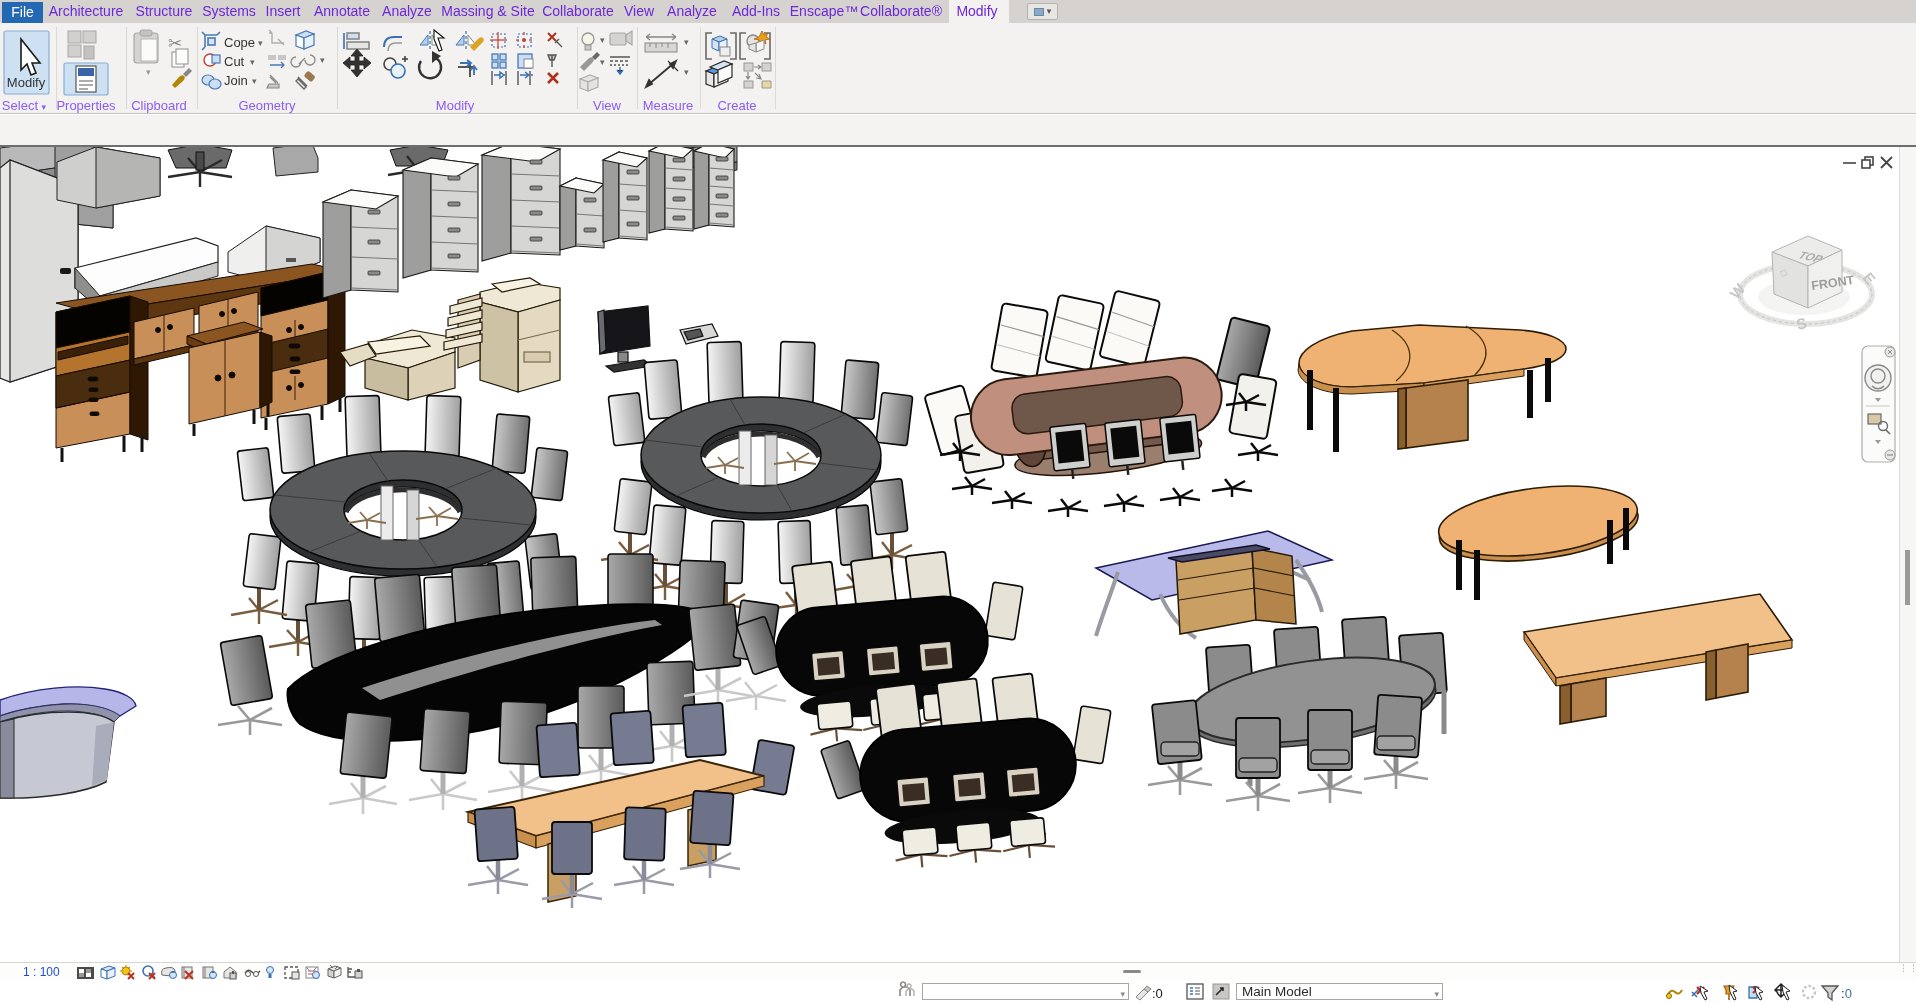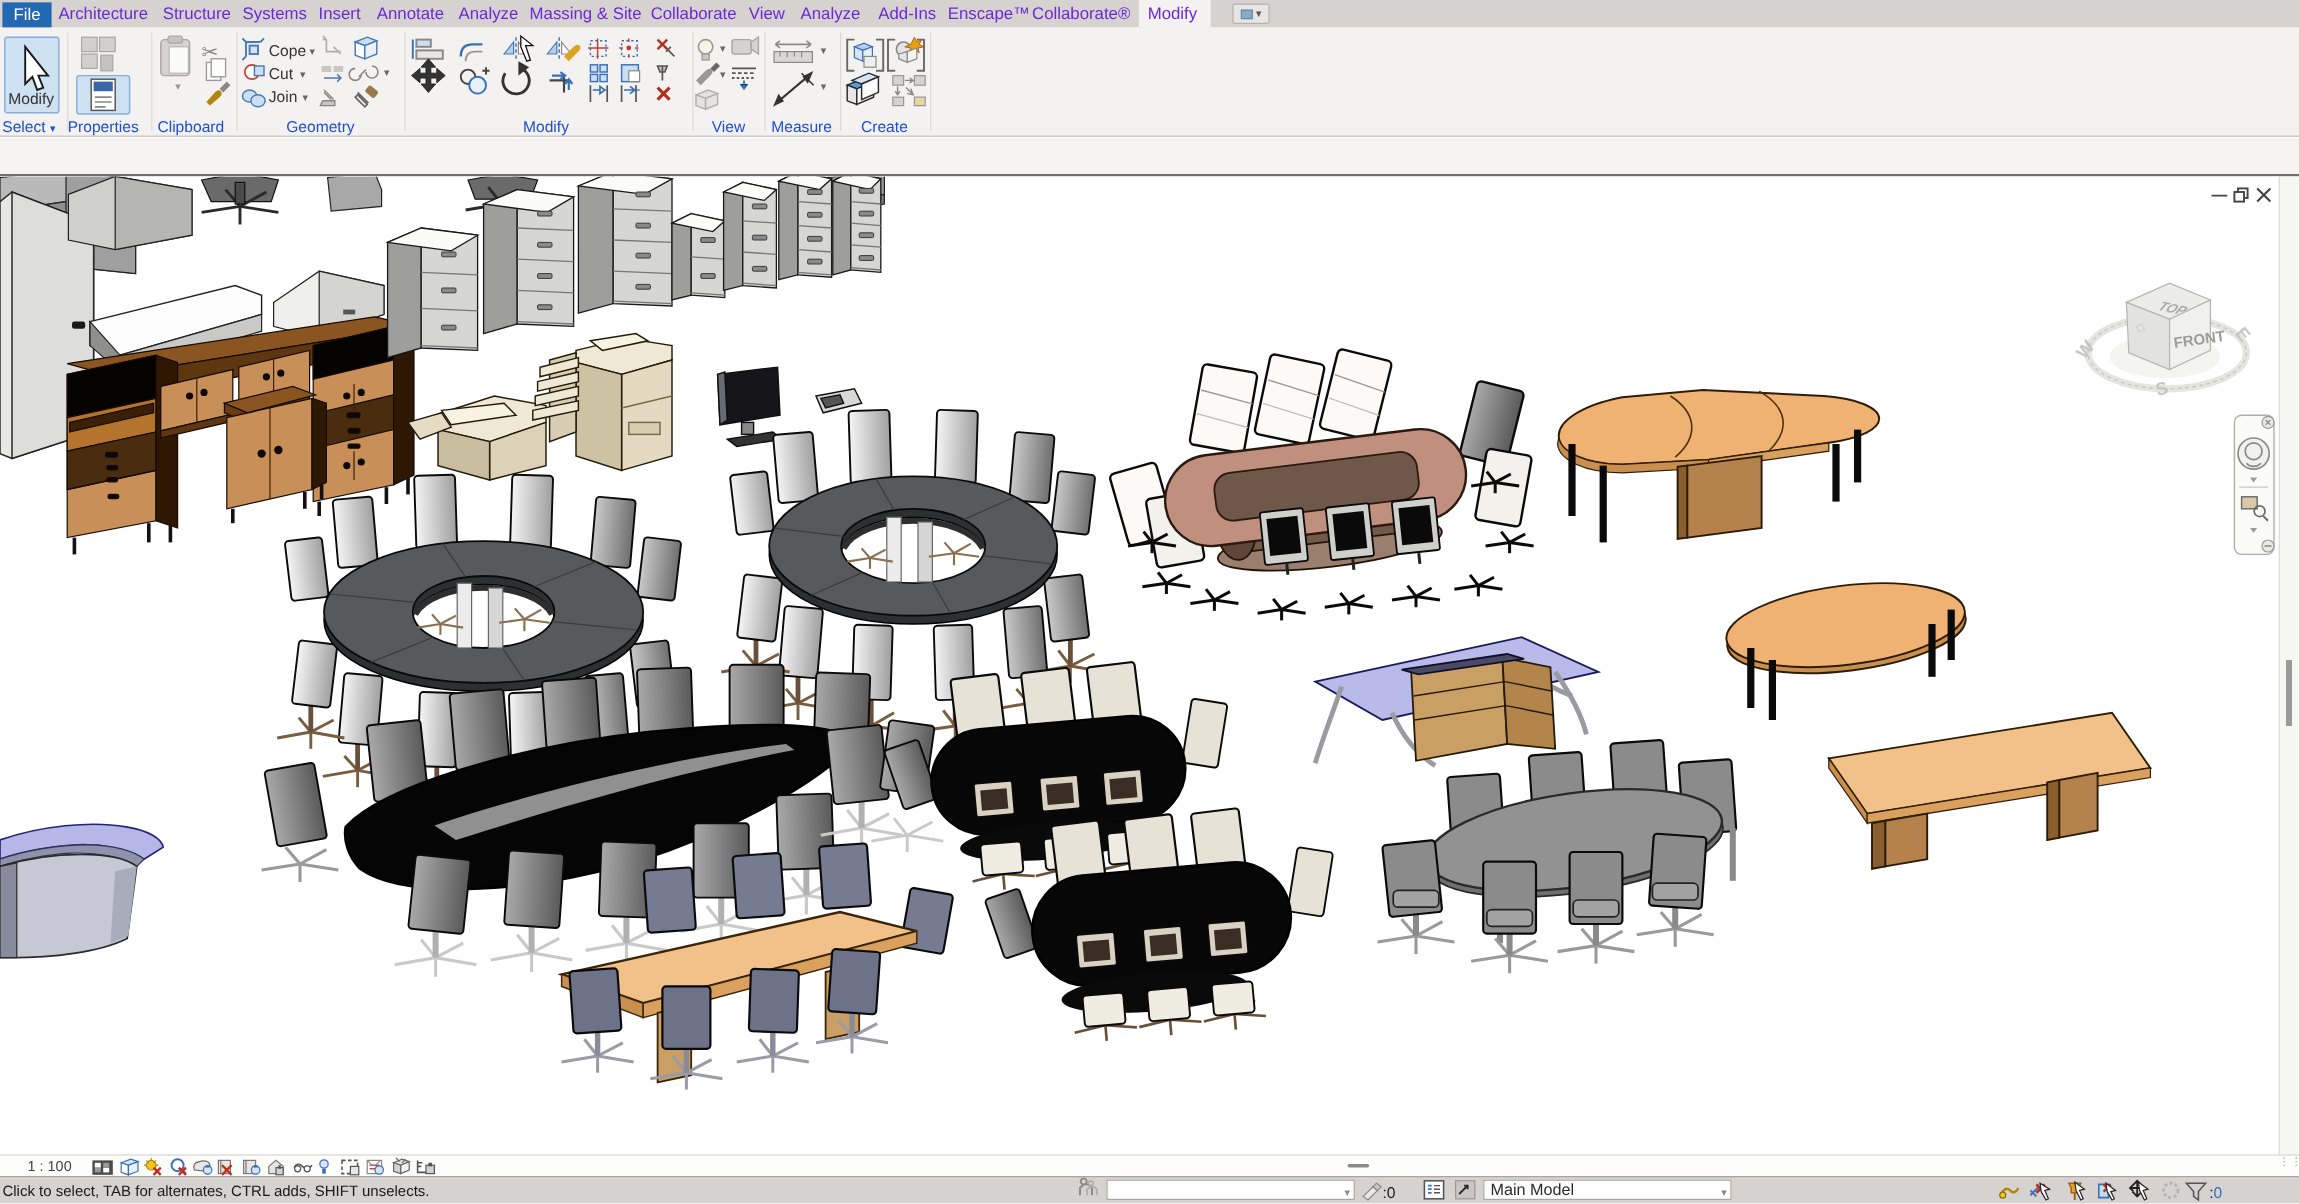--- a/index.html
+++ b/index.html
@@ -7,31 +7,31 @@
 #app { position:relative; width:1568px; height:1003px; }
 
 #menubar { position:absolute; left:0; top:0; width:1916px; height:23px; background:#d5d2cf; }
 .tab { position:absolute; top:0; height:23px; line-height:23px; font-size:14px; color:#6d28d9; text-align:center; transform:translateX(-50%); white-space:nowrap; }
 #filetab { position:absolute; left:2px; top:2px; width:41px; height:21px; background:#2268b2; color:#fff; font-size:14px; text-align:center; line-height:21px; }
 #modtab { position:absolute; left:949px; top:0; width:60px; height:23px; background:#f3f2f0; }
 #moddd { position:absolute; left:1027px; top:3px; width:31px; height:17px; background:#e8e6e3; border:1px solid #b5b2af; border-radius:2px; font-size:9px; color:#555; text-align:center; line-height:15px; }
 
 #ribbon { position:absolute; left:0; top:23px; width:1916px; height:91px; background:#f3f2f0; border-bottom:1px solid #c3c0bd; }
 .psep { position:absolute; top:4px; height:82px; width:1px; background:#dbd9d6; }
-.plabel { position:absolute; top:75px; height:16px; font-size:13px; color:#1d4ed8; text-align:center; transform:translateX(-50%); white-space:nowrap; }
+.plabel { position:absolute; top:75px; height:16px; font-size:13px; color:#8b5cf6; text-align:center; transform:translateX(-50%); white-space:nowrap; }
 
 #optbar { position:absolute; left:0; top:115px; width:1916px; height:30px; background:#f4f3f1; }
 #viewborder { position:absolute; left:0; top:145px; width:1916px; height:2px; background:#6e6e6e; }
 
 #viewport { position:absolute; left:0; top:147px; width:1899px; height:815px; background:#ffffff; overflow:hidden; }
 #vscroll { position:absolute; left:1899px; top:147px; width:17px; height:815px; background:#f6f6f5; border-left:1px solid #dddbd9; }
 #vthumb { position:absolute; left:1905px; top:550px; width:5px; height:55px; background:#9a9a9a; }
 
 #vcbar { position:absolute; left:0; top:962px; width:1916px; height:18px; background:#fdfdfc; border-top:1px solid #d8d6d4; }
-#vcbar .scale { position:absolute; left:23px; top:2px; font-size:12px; color:#404040; }
+#vcbar .scale { position:absolute; left:23px; top:2px; font-size:12px; color:#1d4ed8; }
 #hthumb { position:absolute; left:1123px; top:970px; width:18px; height:3px; background:#8a8a8a; border-radius:2px; }
 #grip { position:absolute; left:1899px; top:963px; width:14px; height:14px; color:#9a9a9a; font-size:9px; letter-spacing:1px; }
 
 #statusbar { position:absolute; left:0; top:980px; width:1916px; height:23px; background:#d5d2cf; border-top:1px solid #a8a5a2; }
 #statusbar .msg { position:absolute; left:2px; top:5px; font-size:12.5px; color:#1a1a1a; }
 .combo { position:absolute; background:#fff; border:1px solid #a8a5a2; height:17px; top:983px; font-size:13.5px; color:#2b2b2b; padding-left:5px; line-height:16px; }
 .combo .chev { position:absolute; right:3px; top:2px; color:#8a8a8a; font-size:9px; }
 </style>
 </head>
 <body>
@@ -1330,23 +1330,20 @@
   </div>
   <div id="vscroll"></div>
   <div id="vthumb"></div>
 
   <div id="vcbar">
       <span class="scale">1 : 100</span>
     </div>
   <div id="hthumb"></div>
   <div id="grip">⋮⋮</div>
 
-  <div id="statusbar">
-    <span class="msg">Click to select, TAB for alternates, CTRL adds, SHIFT unselects.</span>
-  </div>
   <div class="combo" style="left:922px; width:207px">
       <span class="chev">▾</span>
     </div>
   <div class="combo" style="left:1236px; width:207px">Main Model<span class="chev">▾</span></div>
 <svg id="chromeicons" width="1916" height="41" style="position:absolute;left:0;top:962px">
       <g transform="translate(77,4)">
         <rect x="0" y="1" width="17" height="12" fill="#4a4a4a"></rect>
         <rect x="2" y="3" width="5" height="4" fill="#fff"></rect>
         <rect x="9" y="7" width="5" height="4" fill="#fff"></rect>
         <rect x="9" y="3" width="5" height="4" fill="#999"></rect>

